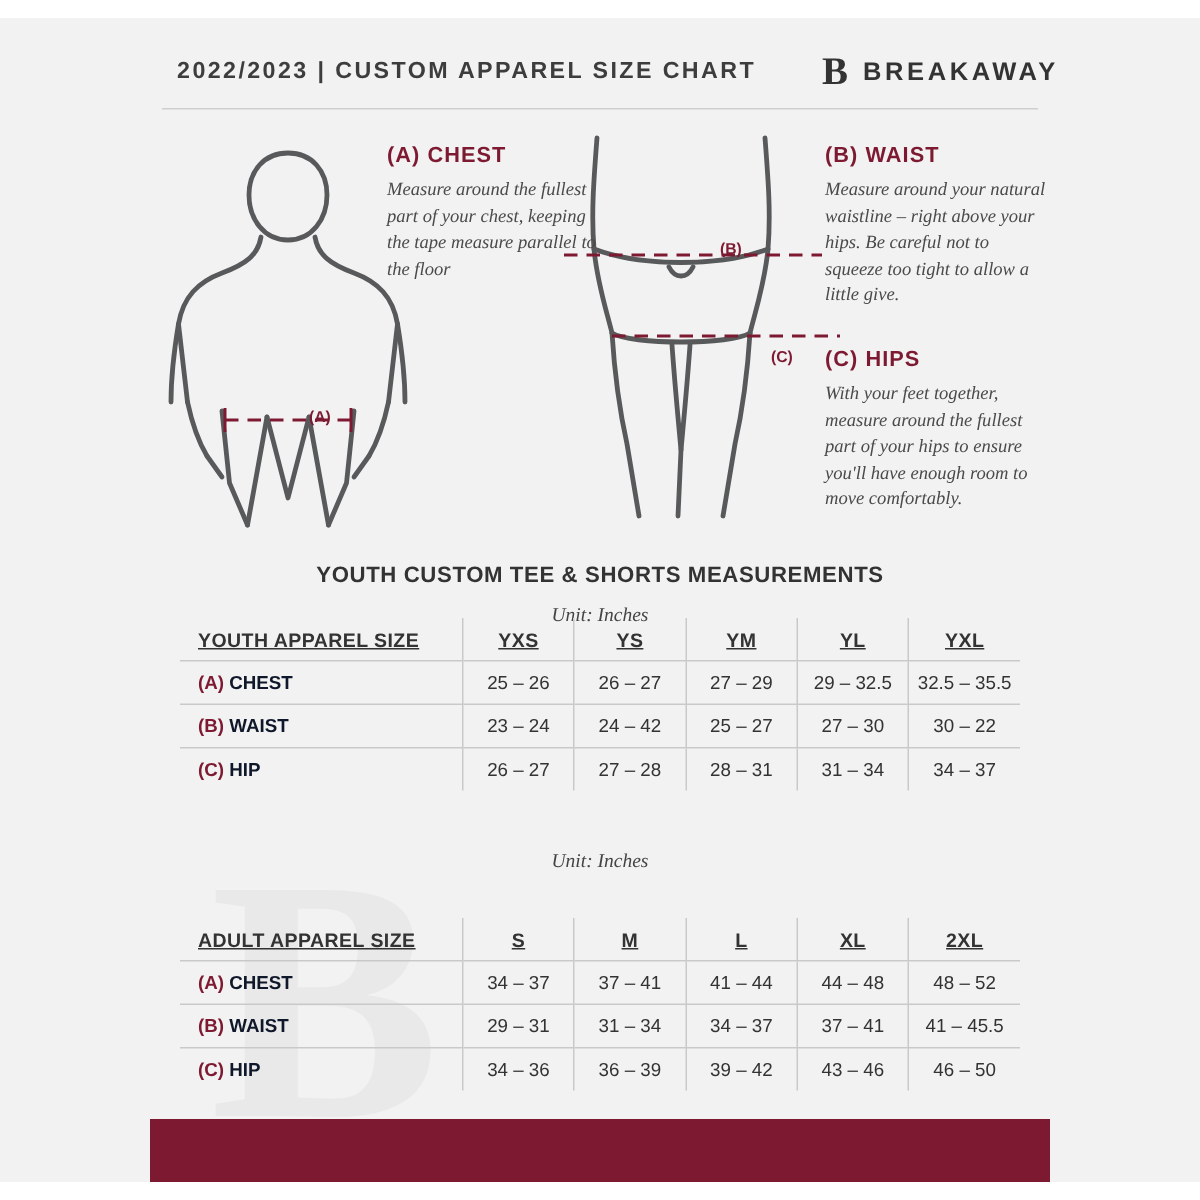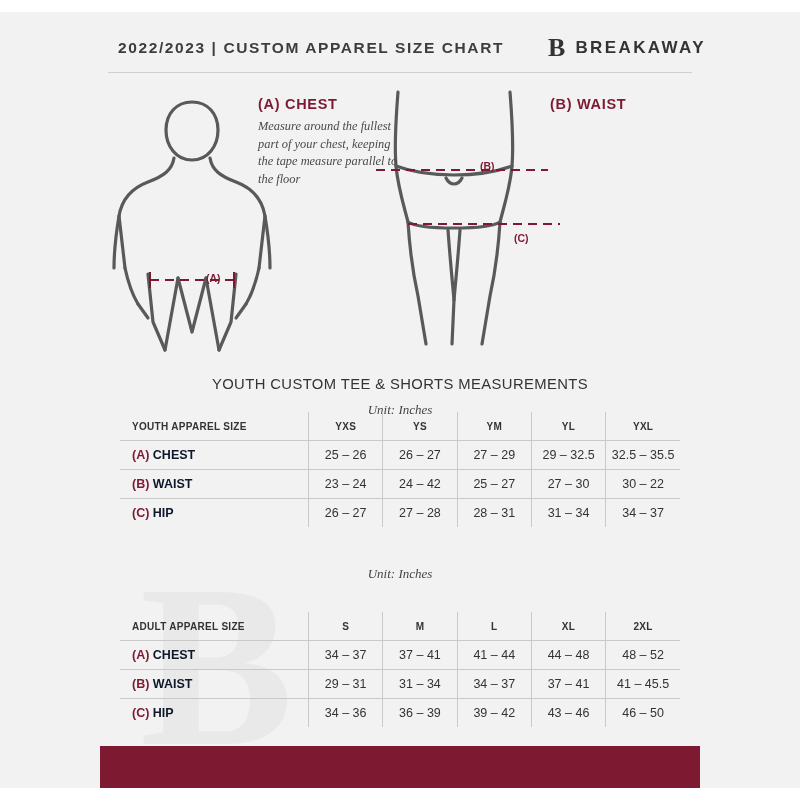--- a/index.html
+++ b/index.html
@@ -118,21 +118,21 @@
     color: #7d1a32;
   }
   
   .sec-head {
     position: absolute;
     width: 800px;
     text-align: center;
   }
   .sec-title {
     font-size: 14.8px;
-    font-weight: normal;
+    font-weight: bold;
     letter-spacing: 0.4px;
     color: #333;
   }
   .sec-unit {
     font-family: "Liberation Serif", serif;
     font-style: italic;
     font-size: 13px;
     color: #444;
     margin-top: 10px;
   }
@@ -152,22 +152,23 @@
     text-align: center;
     padding: 0;
   }
   table.size th:first-child, table.size td:first-child {
     text-align: left;
     padding-left: 12px;
     width: 176px;
   }
   table.size th {
     font-weight: bold;
-    font-size: 10px;
+    font-size: 13px;
     letter-spacing: 0.3px;
+    text-decoration: underline;
   }
   table.size thead th { border-top: none; }
   table.size tr th:first-child, table.size tr td:first-child { border-left: none; }
   table.size tr th:last-child, table.size tr td:last-child { border-right: none; }
   table.size tbody tr:last-child td { border-bottom: none; }
   .rowlabel { font-weight: bold; }
   .rowlabel .mark { color: #7d1a32; }
   .rowlabel .txt { color: #0f172a; text-align: center; }
   .footbar {
     position: absolute;
@@ -239,20 +240,25 @@
       <div class="tag" style="left:98px; top:190px">(A)</div>
       <div class="tag" style="left:372px; top:78px">(B)</div>
       <div class="tag" style="left:406px; top:150px">(C)</div>
 
       <div class="note-a">
         <div class="note-title">(A) CHEST</div>
         <div class="note-body">Measure around the fullest part of your chest, keeping the tape measure parallel to the floor</div>
       </div>
       <div class="note-b">
         <div class="note-title">(B) WAIST</div>
+        <div class="note-body">Measure around your natural waistline – right above your hips. Be careful not to squeeze too tight to allow a little give.</div>
+      </div>
+      <div class="note-c">
+        <div class="note-title">(C) HIPS</div>
+        <div class="note-body">With your feet together, measure around the fullest part of your hips to ensure you'll have enough room to move comfortably.</div>
       </div>
     </div>
 
     <div class="sec-head" style="top:364px">
       <div class="sec-title">YOUTH CUSTOM TEE &amp; SHORTS MEASUREMENTS</div>
       <div class="sec-unit">Unit: Inches</div>
     </div>
 
     <table class="size" style="top:400px">
       <thead>

